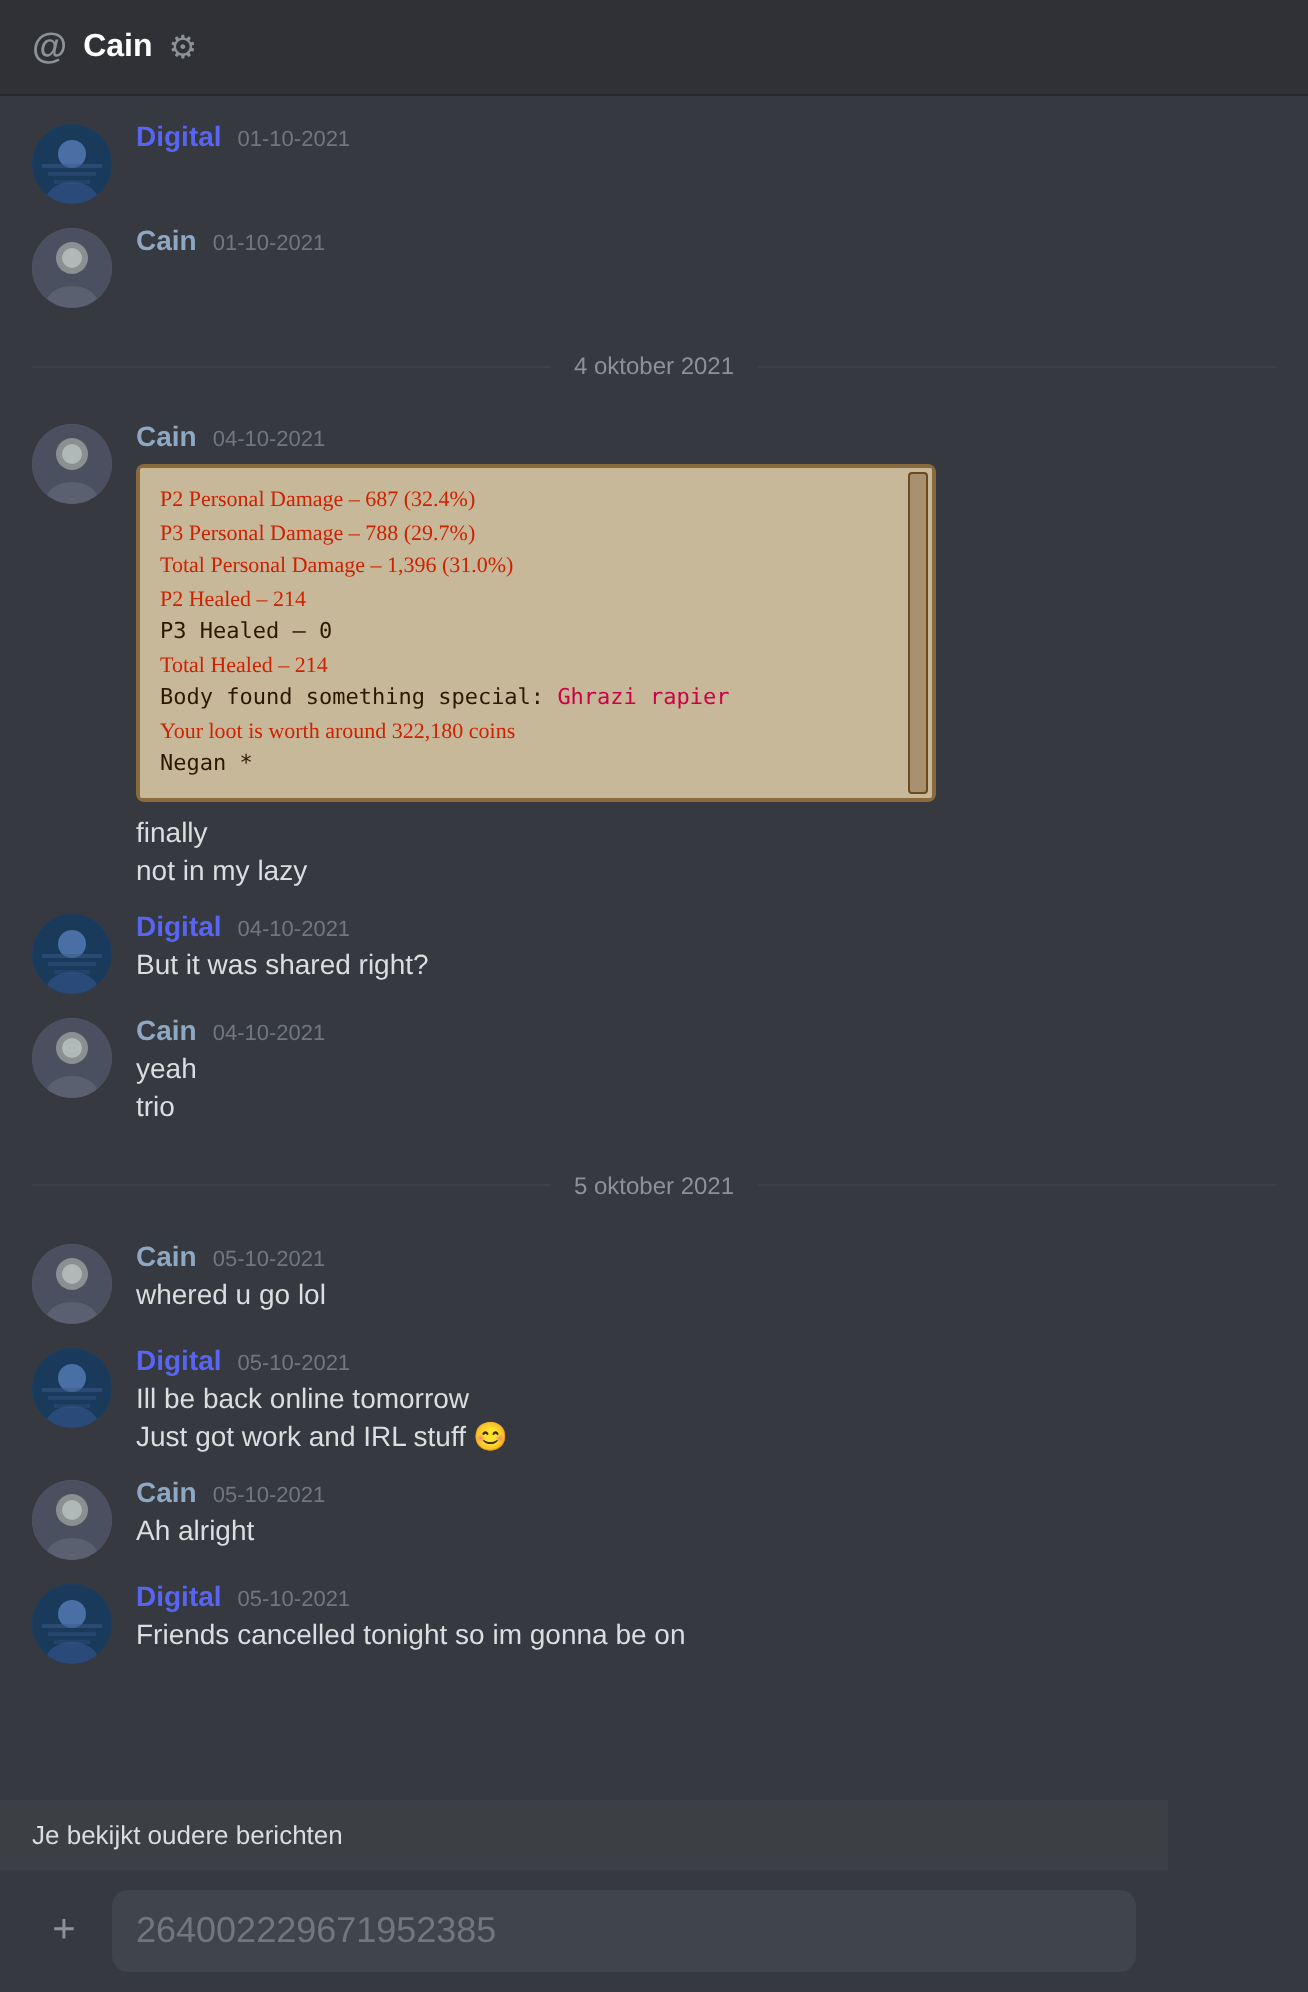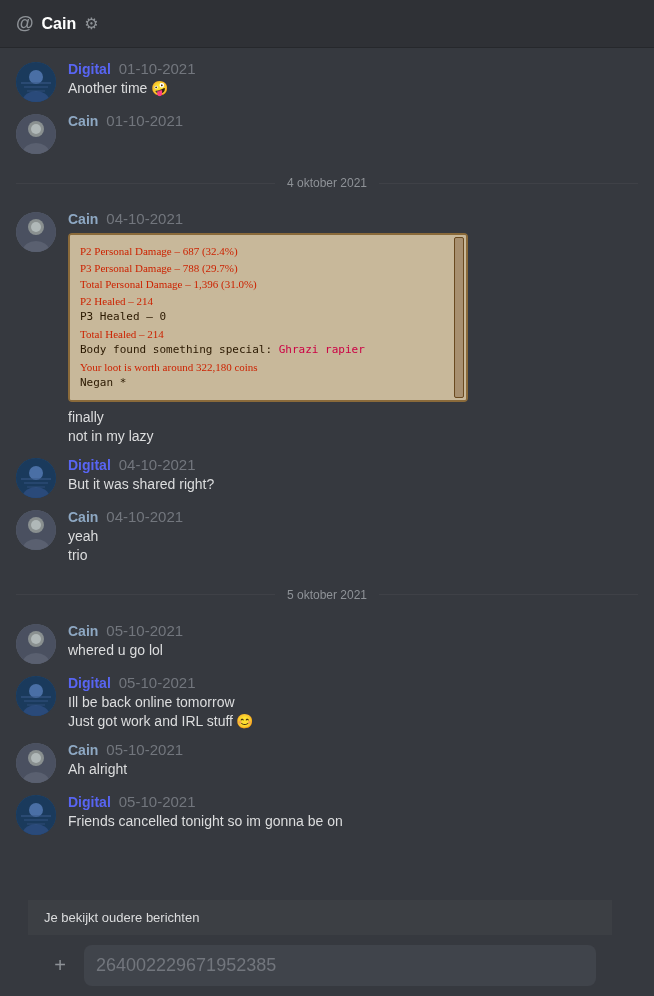--- a/index.html
+++ b/index.html
@@ -118,21 +118,21 @@
     .username {
       font-weight: 600;
       font-size: 14px;
       margin-right: 8px;
     }
     .username-cain { color: #8ea8c3; }
     .username-digital { color: #5865f2; }
 
     .timestamp {
       color: #72767d;
-      font-size: 15px;
+      font-size: 11px;
     }
 
     .message-text {
       color: #dcddde;
       line-height: 1.375;
       font-size: 14px;
     }
 
     .message-text-line {
       display: block;
@@ -176,21 +176,20 @@
       border: 1px solid #6a4a20;
       border-radius: 2px;
     }
 
     
     .bottom-bar {
       position: fixed;
       bottom: 0;
       width: 584px;
       background-color: #2f3136;
-      margin-left: 28px;
     }
 
     .viewing-older-banner {
       background-color: #3c3f44;
       padding: 10px 16px;
       font-size: 13px;
       color: #dcddde;
       font-weight: 500;
     }
 
@@ -250,23 +249,20 @@
         <ellipse cx="20" cy="38" rx="13" ry="9" fill="#2a4a7a"></ellipse>
         <rect x="5" y="20" width="30" height="2" fill="#3a5a8a" opacity="0.5"></rect>
         <rect x="8" y="24" width="24" height="2" fill="#3a5a8a" opacity="0.4"></rect>
         <rect x="11" y="28" width="18" height="2" fill="#3a5a8a" opacity="0.3"></rect>
       </svg>
     </div>
     <div class="message-content">
       <div class="message-header">
         <span class="username username-digital">Digital</span>
         <span class="timestamp">01-10-2021</span>
-      </div>
-      <div class="message-text">
-        Another time 🤪
       </div>
     </div>
   </div>
 
   <div class="message-group">
     <div class="avatar avatar-cain">
       <svg viewBox="0 0 40 40" xmlns="http://www.w3.org/2000/svg">
         <circle cx="20" cy="20" r="20" fill="#4a5060"></circle>
         <circle cx="20" cy="15" r="8" fill="#8a9090"></circle>
         <ellipse cx="20" cy="38" rx="13" ry="9" fill="#5a6070"></ellipse>

